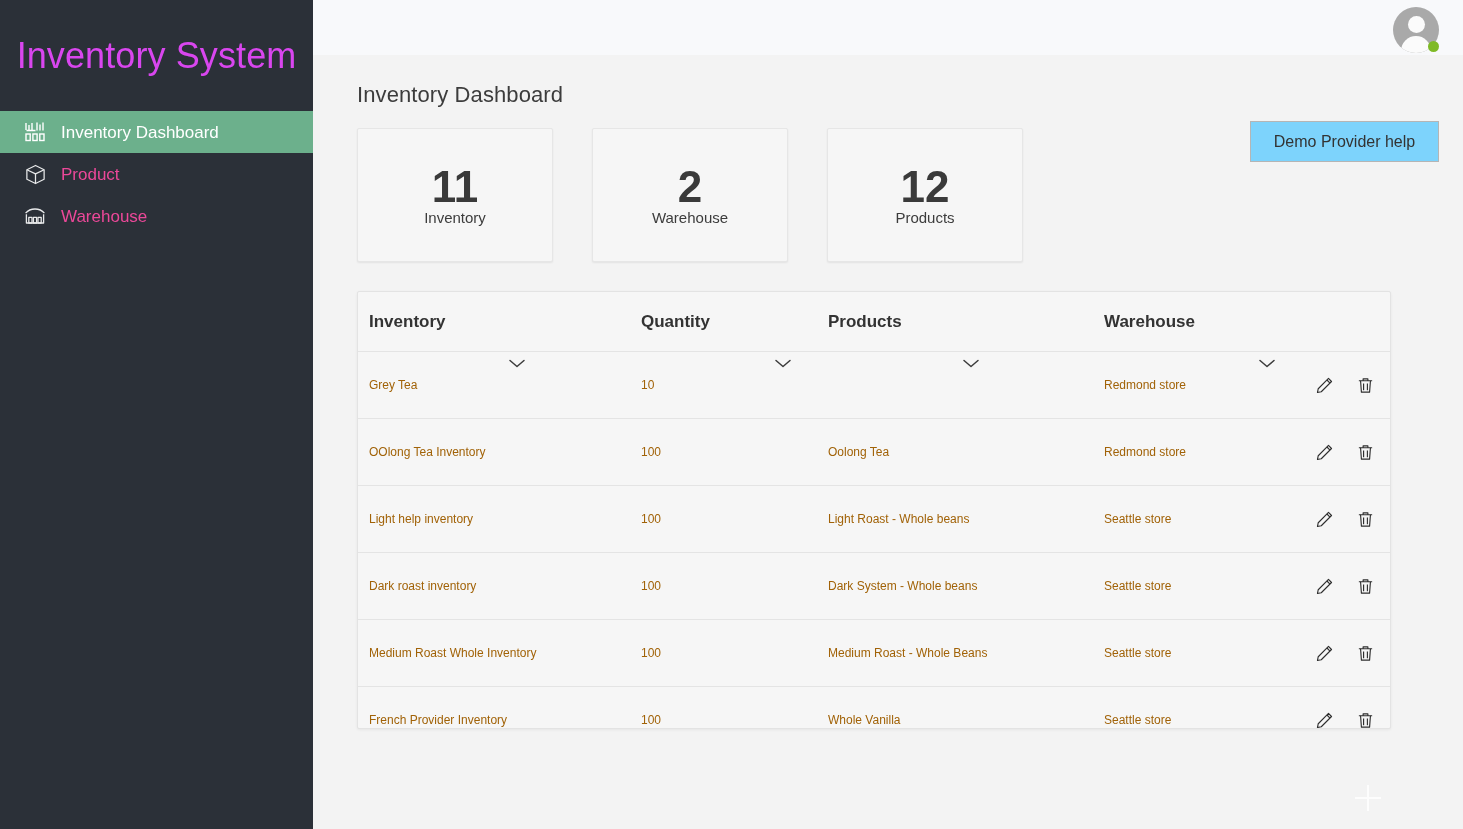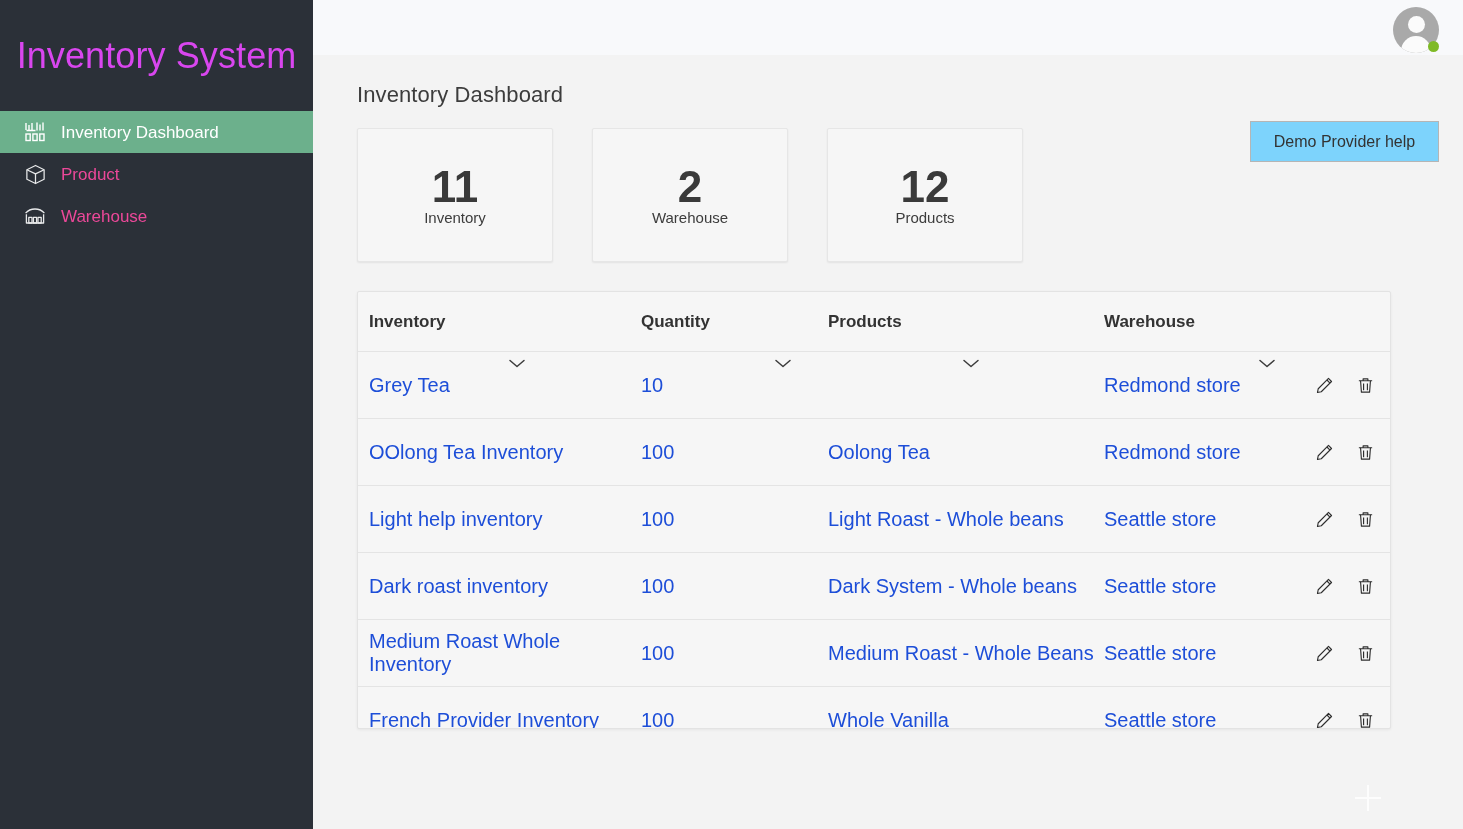--- a/index.html
+++ b/index.html
@@ -202,21 +202,21 @@
   .t-row.header {
     height: 60px;
     border-bottom: 1px solid #e4e4e4;
   }
   .t-row.header .c {
     font-weight: 700;
     font-size: 17px;
     color: #333333;
   }
 
-  .c { font-size: 20px; color: #1d4ed8; }
+  .c { font-size: 12px; color: #a16207; }
   .c1 { width: 272px; flex: 0 0 272px; }
   .c2 { width: 187px; flex: 0 0 187px; }
   .c3 { width: 276px; flex: 0 0 276px; }
   .c4 { width: 199px; flex: 0 0 199px; }
   .c5 {
     flex: 1 1 auto;
     display: flex;
     align-items: center;
     justify-content: flex-start;
     gap: 22px;

